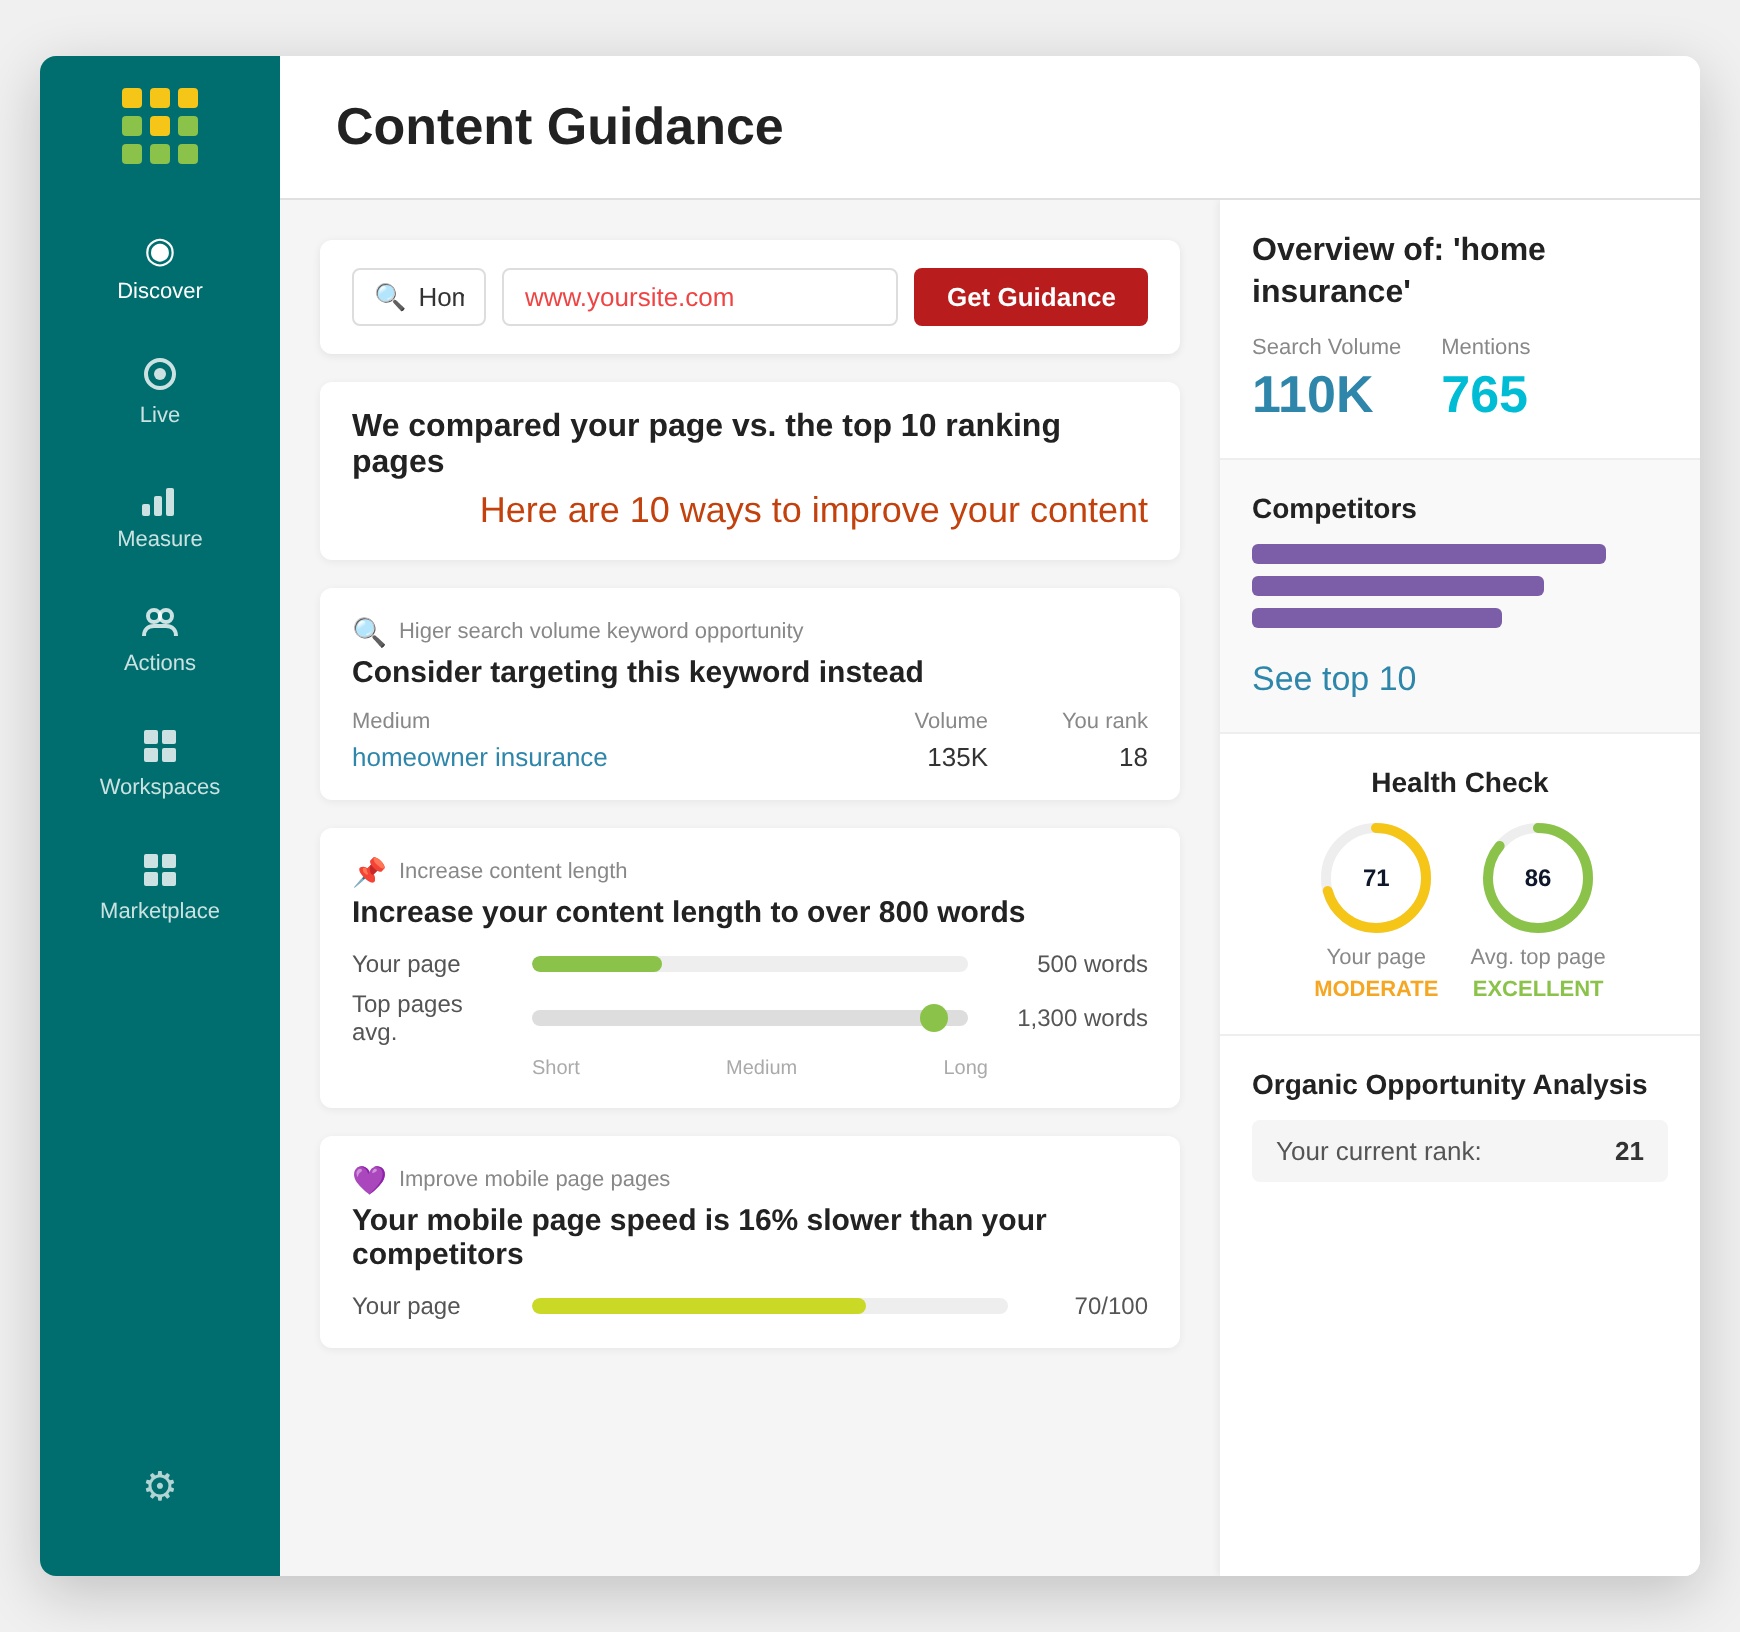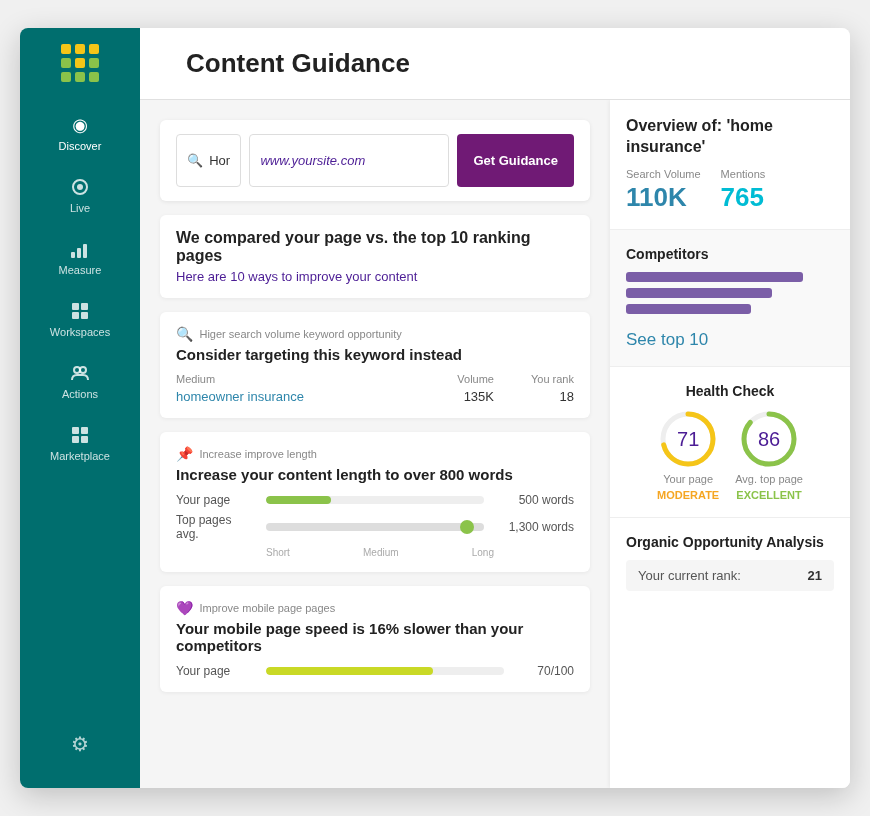--- a/index.html
+++ b/index.html
@@ -89,21 +89,21 @@
       font-size: 20px;
     }
     
     .main-content {
       flex: 1;
       background: white;
       display: flex;
       flex-direction: column;
     }
     .main-header {
-      padding: 20px 46px;
+      padding: 20px 28px;
       border-bottom: 1px solid #e0e0e0;
     }
     .main-header h1 {
       font-size: 26px;
       font-weight: 600;
       color: #222;
     }
     .main-body {
       display: flex;
       flex: 1;
@@ -142,29 +142,28 @@
       outline: none;
       font-size: 13px;
       color: #333;
       width: 100%;
       background: transparent;
     }
     .search-icon-sm { color: #888; font-size: 13px; }
     .url-input {
       border: 1px solid #ddd;
       border-radius: 4px;
-      padding: 18px 10px;
+      padding: 6px 10px;
       font-size: 13px;
-      color: #4c1d95;
+      color: #ef4444;
       flex: 1.2;
       outline: none;
-      font-style: italic;
     }
     .get-guidance-btn {
-      background: #701a75;
+      background: #b91c1c;
       color: white;
       border: none;
       border-radius: 4px;
       padding: 6px 16px;
       font-size: 13px;
       font-weight: 600;
       cursor: pointer;
     }
     
     .comparison-text {
@@ -173,22 +172,23 @@
       border-radius: 6px;
       box-shadow: 0 1px 4px rgba(0,0,0,0.06);
     }
     .comparison-text h2 {
       font-size: 16px;
       font-weight: 700;
       color: #222;
       margin-bottom: 4px;
     }
     .comparison-text p {
-      font-size: 13px;
-      color: #4c1d95;
+      font-size: 18px;
+      color: #c2410c;
+      text-align: right;
     }
     
     .guidance-card {
       background: white;
       border-radius: 6px;
       padding: 14px 16px;
       box-shadow: 0 1px 4px rgba(0,0,0,0.06);
     }
     .card-tag {
       font-size: 11px;
@@ -362,23 +362,23 @@
       transform: rotate(-90deg);
     }
     .circle-bg { fill: none; stroke: #eee; stroke-width: 5; }
     .circle-fill-moderate { fill: none; stroke: #f5c518; stroke-width: 5; stroke-linecap: round; }
     .circle-fill-excellent { fill: none; stroke: #8bc34a; stroke-width: 5; stroke-linecap: round; }
     .circle-text {
       position: absolute;
       top: 50%;
       left: 50%;
       transform: translate(-50%, -50%);
-      font-size: 20px;
-      font-weight: 400;
-      color: #4c1d95;
+      font-size: 12px;
+      font-weight: 700;
+      color: #0f172a;
     }
     .health-sub { font-size: 11px; color: #888; }
     .health-status-moderate { font-size: 11px; color: #f5a623; font-weight: 700; text-transform: uppercase; }
     .health-status-excellent { font-size: 11px; color: #8bc34a; font-weight: 700; text-transform: uppercase; }
     
     .organic-section { padding: 16px; }
     .organic-row {
       display: flex;
       justify-content: space-between;
       align-items: center;
@@ -430,47 +430,47 @@
             <rect x="1" y="13" width="4" height="6" rx="1" fill="rgba(255,255,255,0.8)"></rect>
             <rect x="7" y="9" width="4" height="10" rx="1" fill="rgba(255,255,255,0.8)"></rect>
             <rect x="13" y="5" width="4" height="14" rx="1" fill="rgba(255,255,255,0.8)"></rect>
           </svg>
         </div>
         <span class="sidebar-label">Measure</span>
       </div>
       <div class="sidebar-item">
         <div class="sidebar-icon">
           <svg width="20" height="20" viewBox="0 0 20 20" fill="none">
-            <rect x="2" y="2" width="7" height="7" rx="1" fill="rgba(255,255,255,0.8)"></rect>
-            <rect x="11" y="2" width="7" height="7" rx="1" fill="rgba(255,255,255,0.8)"></rect>
-            <rect x="2" y="11" width="7" height="7" rx="1" fill="rgba(255,255,255,0.8)"></rect>
-            <rect x="11" y="11" width="7" height="7" rx="1" fill="rgba(255,255,255,0.8)"></rect>
-          </svg>
-        </div>
-        <span class="sidebar-label">Workspaces</span>
-      </div>
-      <div class="sidebar-item">
-        <div class="sidebar-icon">
-          <svg width="20" height="20" viewBox="0 0 20 20" fill="none">
             <circle cx="7" cy="7" r="3" stroke="rgba(255,255,255,0.8)" stroke-width="2"></circle>
             <circle cx="13" cy="7" r="3" stroke="rgba(255,255,255,0.8)" stroke-width="2"></circle>
             <path d="M2 17c0-3 2-5 5-5h6c3 0 5 2 5 5" stroke="rgba(255,255,255,0.8)" stroke-width="2"></path>
           </svg>
         </div>
         <span class="sidebar-label">Actions</span>
       </div>
       <div class="sidebar-item">
         <div class="sidebar-icon">
           <svg width="20" height="20" viewBox="0 0 20 20" fill="none">
             <rect x="2" y="2" width="7" height="7" rx="1" fill="rgba(255,255,255,0.8)"></rect>
             <rect x="11" y="2" width="7" height="7" rx="1" fill="rgba(255,255,255,0.8)"></rect>
             <rect x="2" y="11" width="7" height="7" rx="1" fill="rgba(255,255,255,0.8)"></rect>
             <rect x="11" y="11" width="7" height="7" rx="1" fill="rgba(255,255,255,0.8)"></rect>
           </svg>
         </div>
+        <span class="sidebar-label">Workspaces</span>
+      </div>
+      <div class="sidebar-item">
+        <div class="sidebar-icon">
+          <svg width="20" height="20" viewBox="0 0 20 20" fill="none">
+            <rect x="2" y="2" width="7" height="7" rx="1" fill="rgba(255,255,255,0.8)"></rect>
+            <rect x="11" y="2" width="7" height="7" rx="1" fill="rgba(255,255,255,0.8)"></rect>
+            <rect x="2" y="11" width="7" height="7" rx="1" fill="rgba(255,255,255,0.8)"></rect>
+            <rect x="11" y="11" width="7" height="7" rx="1" fill="rgba(255,255,255,0.8)"></rect>
+          </svg>
+        </div>
         <span class="sidebar-label">Marketplace</span>
       </div>
     </nav>
 
     <div class="sidebar-settings">⚙</div>
   </div>
 
   <div class="main-content">
     <div class="main-header">
       <h1>Content Guidance</h1>
@@ -510,21 +510,21 @@
               <span class="kw-name">homeowner insurance</span>
               <span class="kw-volume">135K</span>
               <span class="kw-rank">18</span>
             </div>
           </div>
         </div>
 
         <div class="guidance-card">
           <div class="card-tag">
             <span class="card-tag-icon">📌</span>
-            <span>Increase improve length</span>
+            <span>Increase content length</span>
           </div>
           <div class="card-title">Increase your content length to over 800 words</div>
           <div class="bar-row">
             <span class="bar-label">Your page</span>
             <div class="bar-track">
               <div class="bar-fill-green" style="width:30%"></div>
             </div>
             <span class="bar-value">500 words</span>
           </div>
           <div class="bar-row">

